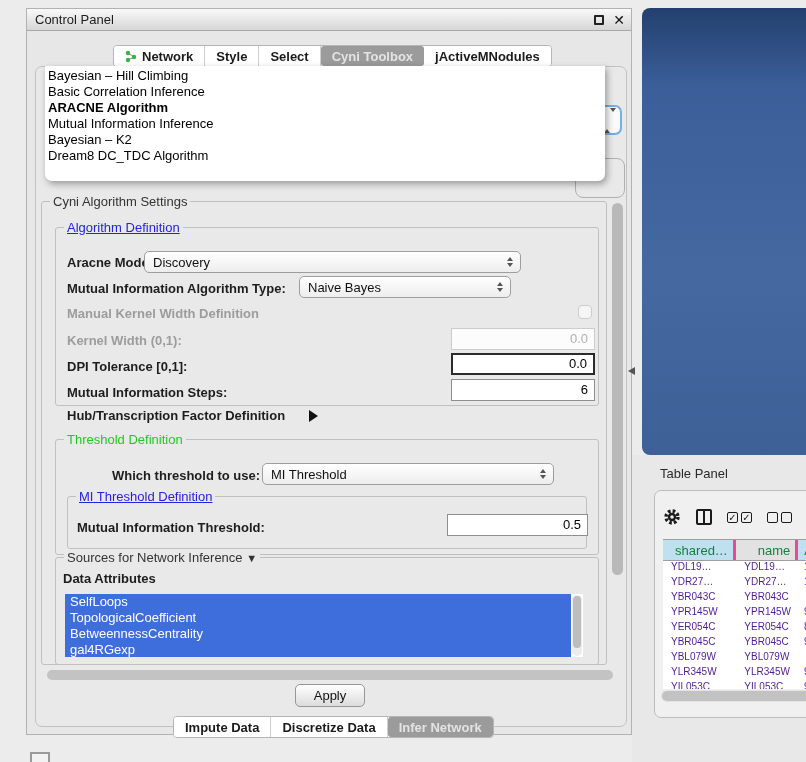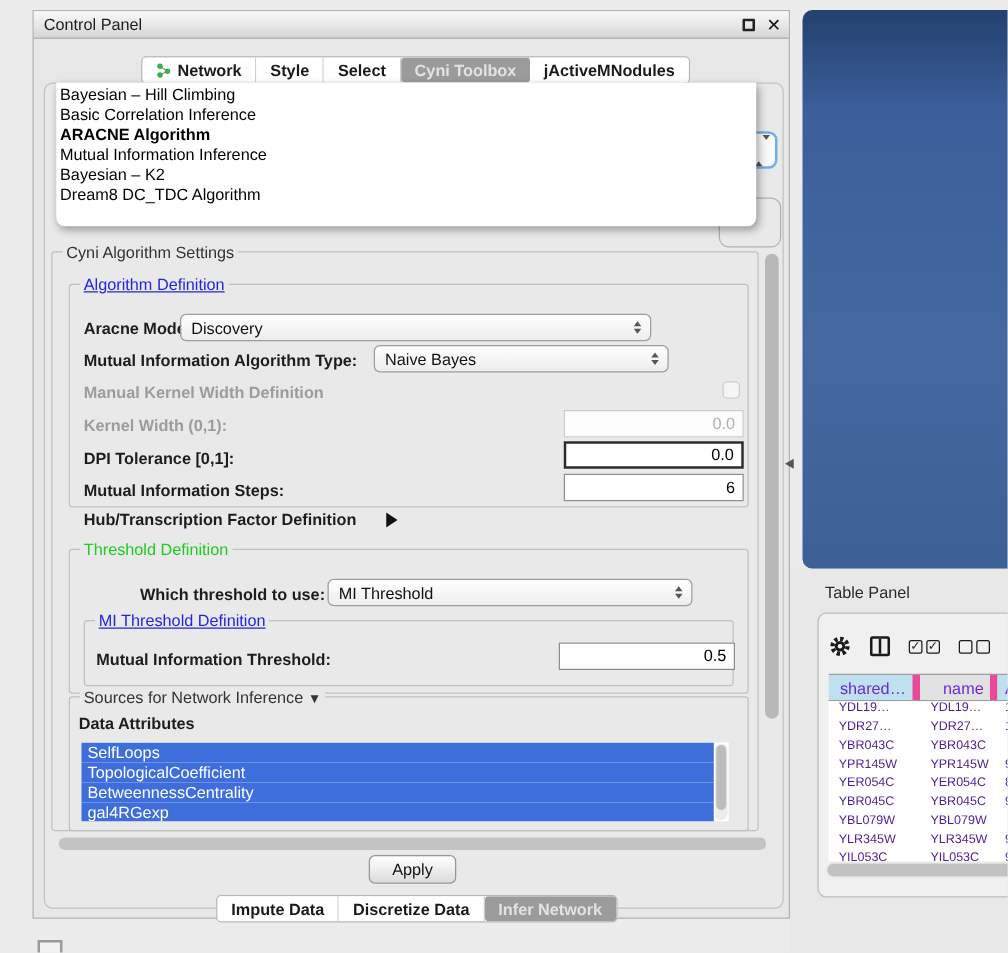--- a/index.html
+++ b/index.html
@@ -91,21 +91,21 @@
   .ico-cols { width:16px; height:16px; border:2px solid #1a1a1a; border-radius:2px; position:relative; }
   .ico-cols::after { content:""; position:absolute; left:5px; top:0; width:2px; height:12px; background:#1a1a1a; }
   .boxpair { display:flex; gap:3px; }
   .cbox { width:11px; height:11px; border:1.5px solid #1a1a1a; border-radius:2px; font-size:10px; line-height:9px; text-align:center; color:#1a1a1a; font-weight:bold; }
   .ico-doc { width:16px; height:19px; border:2px solid #1a1a1a; border-radius:1px; position:relative; background:#f0f0f0; }
 
   .tp-table { position:absolute; left:8px; top:48px; width:172px; }
   .tp-row { display:flex; height:15px; background:#fff; }
   .tp-row .c { font-size:10px; color:#4c1d95; white-space:nowrap; overflow:hidden; }
   .tp-head { display:flex; height:22px; border-top:1px solid #9e9e9e; border-bottom:1px solid #9e9e9e; }
-  .tp-head .h { font-size:13px; color:#6d28d9; display:flex; align-items:center; justify-content:flex-end; padding-right:5px; border-right:6px solid #ec4899; background:#bfe0ee; white-space:nowrap; overflow:hidden; }
+  .tp-head .h { font-size:13px; color:#15803d; display:flex; align-items:center; justify-content:flex-end; padding-right:5px; border-right:3px solid #ec4899; background:#bfe0ee; white-space:nowrap; overflow:hidden; }
   .tp-head .h.gray { background:#e2e2e2; }
   .c1 { width:82px; padding-left:8px; }
   .c2 { width:70px; padding-left:8px; }
   .c3 { width:40px; padding-left:5px; }
   .hw1 { width:82px; } .hw2 { width:70px; } .hw3 { width:40px; }
   .tp-hscroll { position:absolute; left:6px; top:199px; width:168px; height:12px; background:#e4e4e4; border-radius:6px; }
   .tp-hscroll .thumb { position:absolute; left:1px; top:1px; width:158px; height:10px; background:#c2c2c2; border-radius:5px; }
 </style>
 </head>
 <body>
@@ -171,21 +171,21 @@
     </div>
     <span class="lbl" style="left:40px; top:246px;">Aracne Mode:</span>
     <div class="combo" style="left:117px; top:242px; width:377px;">
       <span>Discovery</span>
       <span class="spinner">
           <span class="tri-up"></span>
           <span class="tri-dn"></span>
         </span>
     </div>
     <span class="lbl" style="left:40px; top:272px;">Mutual Information Algorithm Type:</span>
-    <div class="combo" style="left:272px; top:267px; width:236px;">
+    <div class="combo" style="left:272px; top:267px; width:212px;">
       <span>Naive Bayes</span>
       <span class="spinner">
           <span class="tri-up"></span>
           <span class="tri-dn"></span>
         </span>
     </div>
     <span class="lbl disabled" style="left:40px; top:297px;">Manual Kernel Width Definition</span>
     <span class="chk-disabled" style="left:551px; top:296px;"></span>
     <span class="lbl disabled" style="left:40px; top:324px;">Kernel Width (0,1):</span>
     <div class="tfield disabled" style="left:424px; top:319px; width:144px;">0.0</div>

